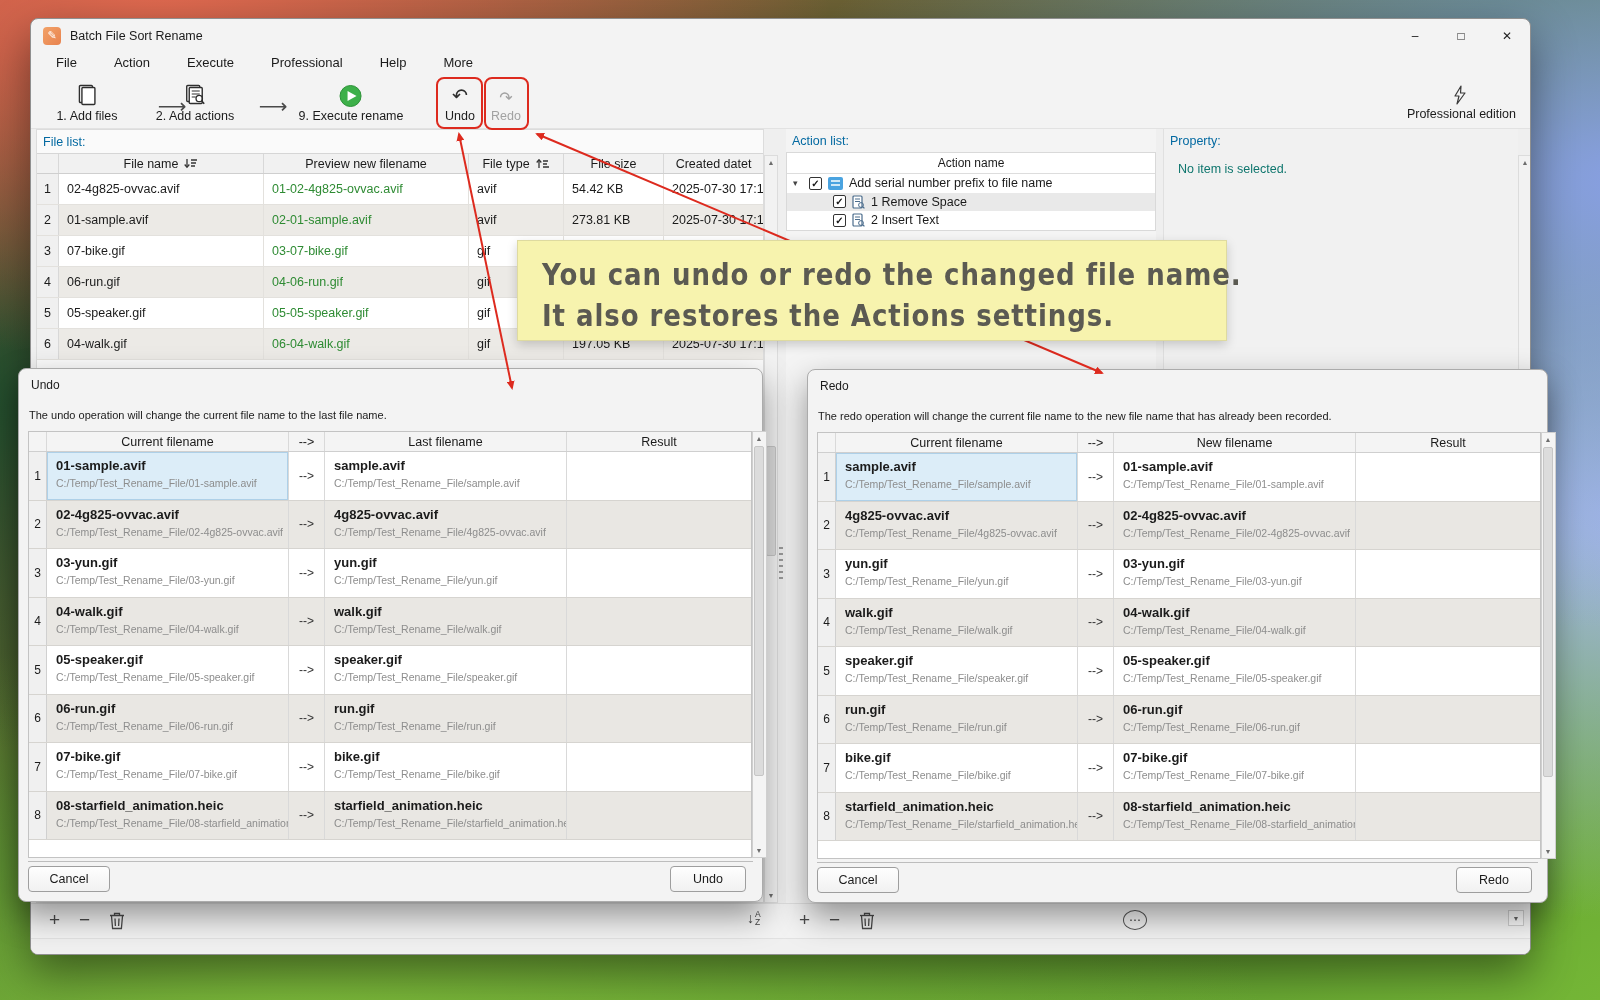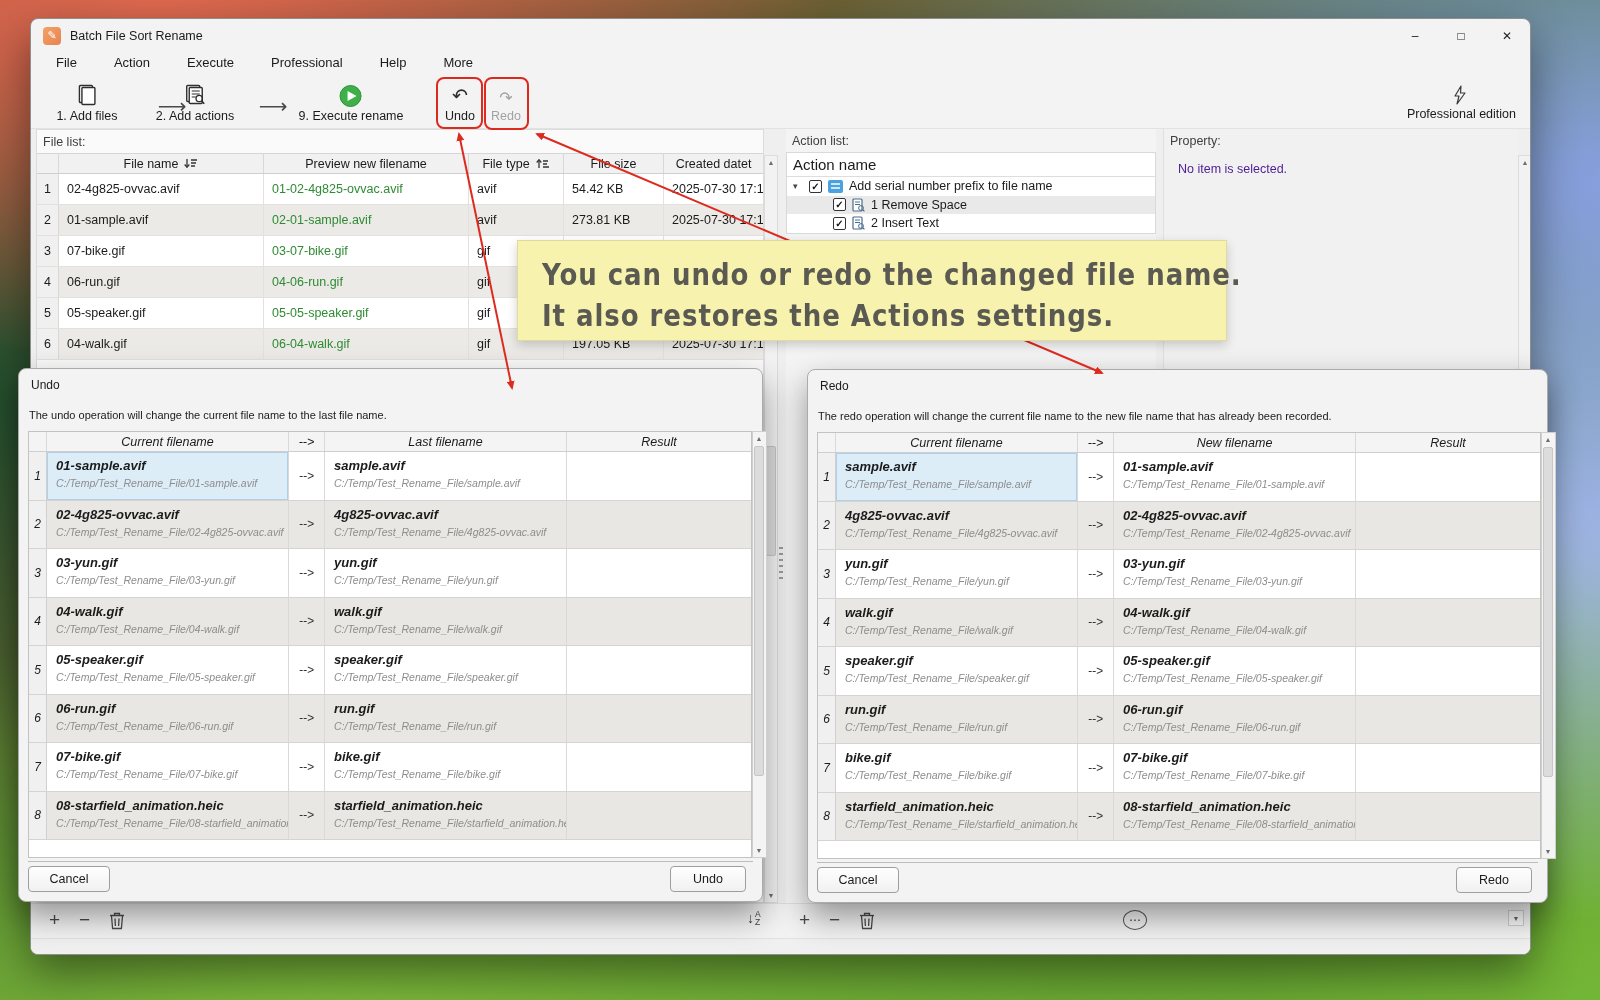--- a/index.html
+++ b/index.html
@@ -39,21 +39,21 @@
   .play-tri{ width:0; height:0; border-left:9px solid #fff; border-top:5.5px solid transparent; border-bottom:5.5px solid transparent; margin-left:2px;}
   .tb-undo .u-ic{ font-size:19px; color:#2e2e2e; line-height:22px;}
   .tb-redo .u-ic{ color:#a2a2a2; }
   .tb-redo .tb-label{ color:#a2a2a2; }
   .tb-edition{ position:absolute; right:14px; top:3px; display:flex; flex-direction:column; align-items:flex-end;}
   .tb-edition .bolt{ margin-right:48px; height:24px; display:flex; align-items:flex-end;}
   .tb-edition .ed-label{ font-size:12.5px; margin-top:2px; }
 
   
   .content{ position:relative; height:774px; background:#efefef; }
-  .pane-label{ font-size:12.5px; color:#404040; padding:5px 0 4px 6px; }
+  .pane-label{ font-size:12.5px; color:#0369a1; padding:5px 0 4px 6px; }
 
   .file-panel{ position:absolute; left:5px; top:0; width:728px; height:774px; background:#fafafa; border:1px solid #dcdcdc;}
   .ftable-head,.frow{ display:grid; grid-template-columns:22px 205px 205px 95px 100px 1fr; }
   .ftable-head{ height:21px; background:#f1f1f1; border-top:1px solid #d6d6d6; border-bottom:1px solid #cfcfcf;}
   .fh{ font-size:12.5px; display:flex; align-items:center; justify-content:center; border-right:1px solid #d8d8d8; gap:6px; white-space:nowrap; overflow:hidden;}
   .frow{ height:31px; border-bottom:1px solid #e3e1dd; background:#fff;}
   .frow.even{ background:#eceae6; }
   .fc{ font-size:12.5px; display:flex; align-items:center; padding:0 8px; border-right:1px solid #e3e1dd; white-space:nowrap; overflow:hidden;}
   .fc.num{ justify-content:center; background:#f0f0f0; border-right:1px solid #d8d8d8; padding:0;}
   .fc.green{ color:#2e8b33; }
@@ -61,52 +61,52 @@
 
   .v-scroll{ position:absolute; width:14px; background:#f2f2f2; border:1px solid #dcdcdc; }
   .fl-scroll{ left:733px; top:26px; height:748px; }
   .scroll-arrow{ position:absolute; left:0; width:12px; height:13px; font-size:7px; color:#6d6d6d; display:flex; align-items:center; justify-content:center;}
   .scroll-thumb{ position:absolute; left:1px; width:10px; background:#dcdcdc; border:1px solid #c6c6c6; border-radius:2px;}
   .splitter-dots{ position:absolute; left:748px; top:418px; width:4px; height:36px;
       background:repeating-linear-gradient(to bottom,#9a9a9a 0 2px,transparent 2px 6px); }
 
   .action-panel{ position:absolute; left:755px; top:0; width:370px; height:774px; background:#f4f4f4;}
   .atable{ background:#fff; border:1px solid #d9d9d9; margin:0 0 0 0; }
-  .ahead{ font-size:15px; padding:3px 6px; border-bottom:1px solid #ddd; }
+  .ahead{ font-size:12px; padding:3px 6px; border-bottom:1px solid #ddd;text-align:center; }
   .arow{ height:18.5px; display:flex; align-items:center; font-size:12.5px; gap:6px; padding-left:6px;}
   .arow.child{ padding-left:46px; background:#e9e9e9;}
   .arow.child2{ background:#fff; }
   .expander{ font-size:9px; color:#444; width:10px; }
   .cbx{ width:13px; height:13px; border:1.6px solid #333; border-radius:2px; background:#fff;
         display:flex; align-items:center; justify-content:center; font-size:10px; font-weight:bold; color:#111;}
   .act-ic-root{ width:15px; height:13px; background:#4aa3e0; border-radius:2px; position:relative;}
   .act-ic-root:after{ content:""; position:absolute; left:3px; top:3px; right:3px; height:2px; background:#cfe8f7; box-shadow:0 4px 0 #cfe8f7;}
   .property-panel{ position:absolute; left:1132px; top:0; width:355px; height:774px; background:#f1f1f1; border-left:1px solid #e0e0e0;}
-  .prop-empty{ font-size:12.5px; color:#4c1d95; padding:10px 0 0 14px; }
+  .prop-empty{ font-size:12.5px; color:#0f766e; padding:10px 0 0 14px; }
   .rt-scroll{ left:1487px; top:26px; height:748px; }
 
   .bottom-toolbar{ position:relative; height:35px; border-top:1px solid #e0e0e0; background:#f3f3f3;}
   .bt-ic{ position:absolute; top:5px; font-size:19px; color:#4a4a4a; }
   .bt-svg{ position:absolute; top:7px; }
   .az-sort{ position:absolute; top:6px; display:flex; align-items:center; font-size:10px; color:#444; }
   .az-sort .col{ display:flex; flex-direction:column; line-height:8px; font-size:8.5px; }
   .az-sort .ar{ font-size:14px; margin-right:1px;}
   .ellipsis-oval{ position:absolute; top:6px; width:24px; height:20px; border:1.4px solid #555; border-radius:50%;
       display:flex; align-items:center; justify-content:center; font-size:12px; color:#333; letter-spacing:0;}
   .bt-downbox{ position:absolute; right:6px; top:6px; width:16px; height:16px; border:1px solid #cfcfcf; background:#fbfbfb;
       display:flex; align-items:center; justify-content:center; font-size:7px; color:#666;}
   .statusbar{ height:18px; background:#f0f0f0; border-top:1px solid #e2e2e2; }
 
   
   .dialog{ position:absolute; background:#f3f3f3; border:1px solid #ababab; border-radius:8px;
      box-shadow:0 14px 32px rgba(0,0,0,.4); z-index:30; }
   .dlg-title{ font-size:12px; padding:9px 0 0 12px; }
   .dlg-desc{ font-size:11px; padding:17px 0 0 10px; }
   .dtable{ position:absolute; left:9px; top:62px; width:724px; height:427px; background:#fff; border:1px solid #c3c3c3;}
-  .dhead,.drow{ display:grid; grid-template-columns:18px 242px 36px 242px 1fr;font-style:italic; }
+  .dhead,.drow{ display:grid; grid-template-columns:18px 242px 36px 242px 1fr; }
   .dhead{ height:20px; background:#f4f4f4; border-bottom:1px solid #cfcfcf; }
   .dh{ font-size:12.5px; display:flex; align-items:center; justify-content:center; border-right:1px solid #d9d9d9; overflow:hidden;}
   .drow{ height:48.5px; border-bottom:1px solid #d6d4d0; background:#fff;}
   .drow.even{ background:#e9e7e3; }
   .dnum{ display:flex; align-items:center; justify-content:center; font-size:12px; background:#f0f0f0; border-right:1px solid #d0d0d0;}
   .dcell{ padding:6px 8px 0 9px; border-right:1px solid #d9d9d9; overflow:hidden; }
   .dcell .fname{ font-size:13px; font-weight:bold; white-space:nowrap; }
   .dcell .fpath{ font-size:10.5px; color:#8d8d8d; margin-top:4px; white-space:nowrap; }
   .dcell.hl{ background:#dcedf8; box-shadow:inset 0 0 0 1px #aed0e8; }
   .darr{ display:flex; align-items:center; justify-content:center; font-size:12px; color:#333; border-right:1px solid #d9d9d9;}

